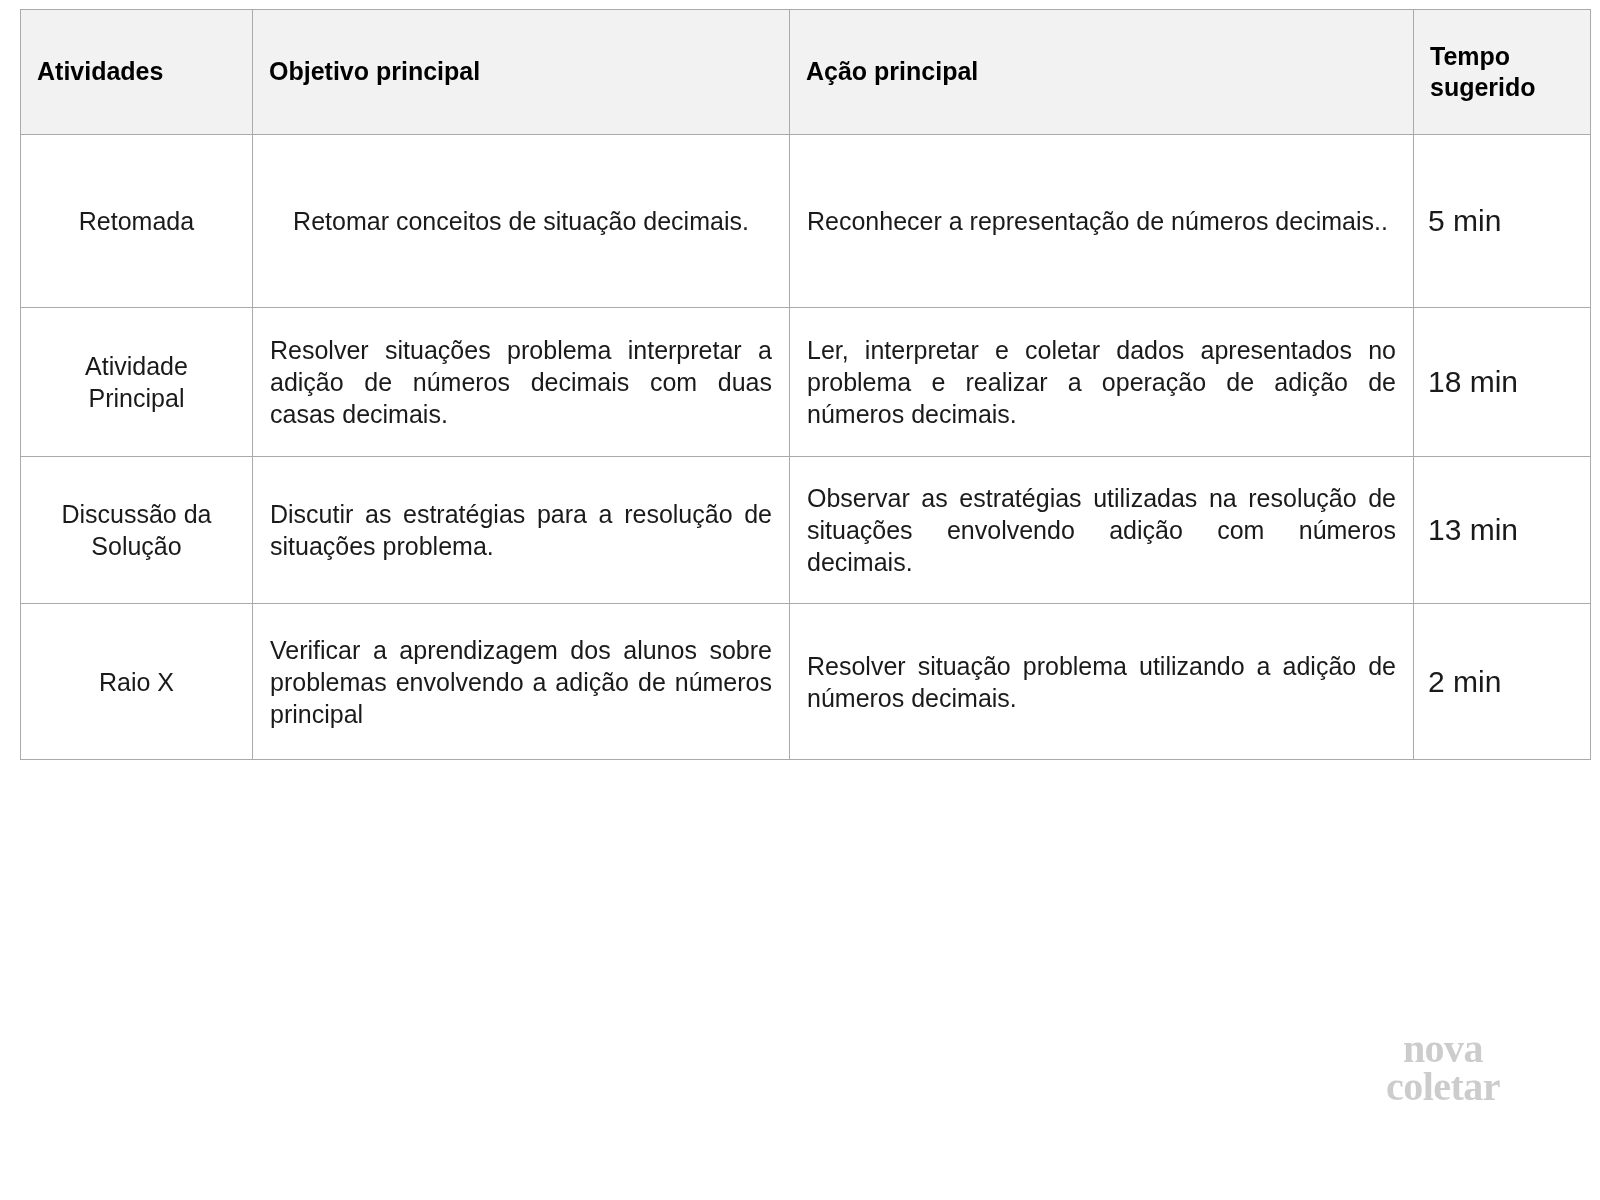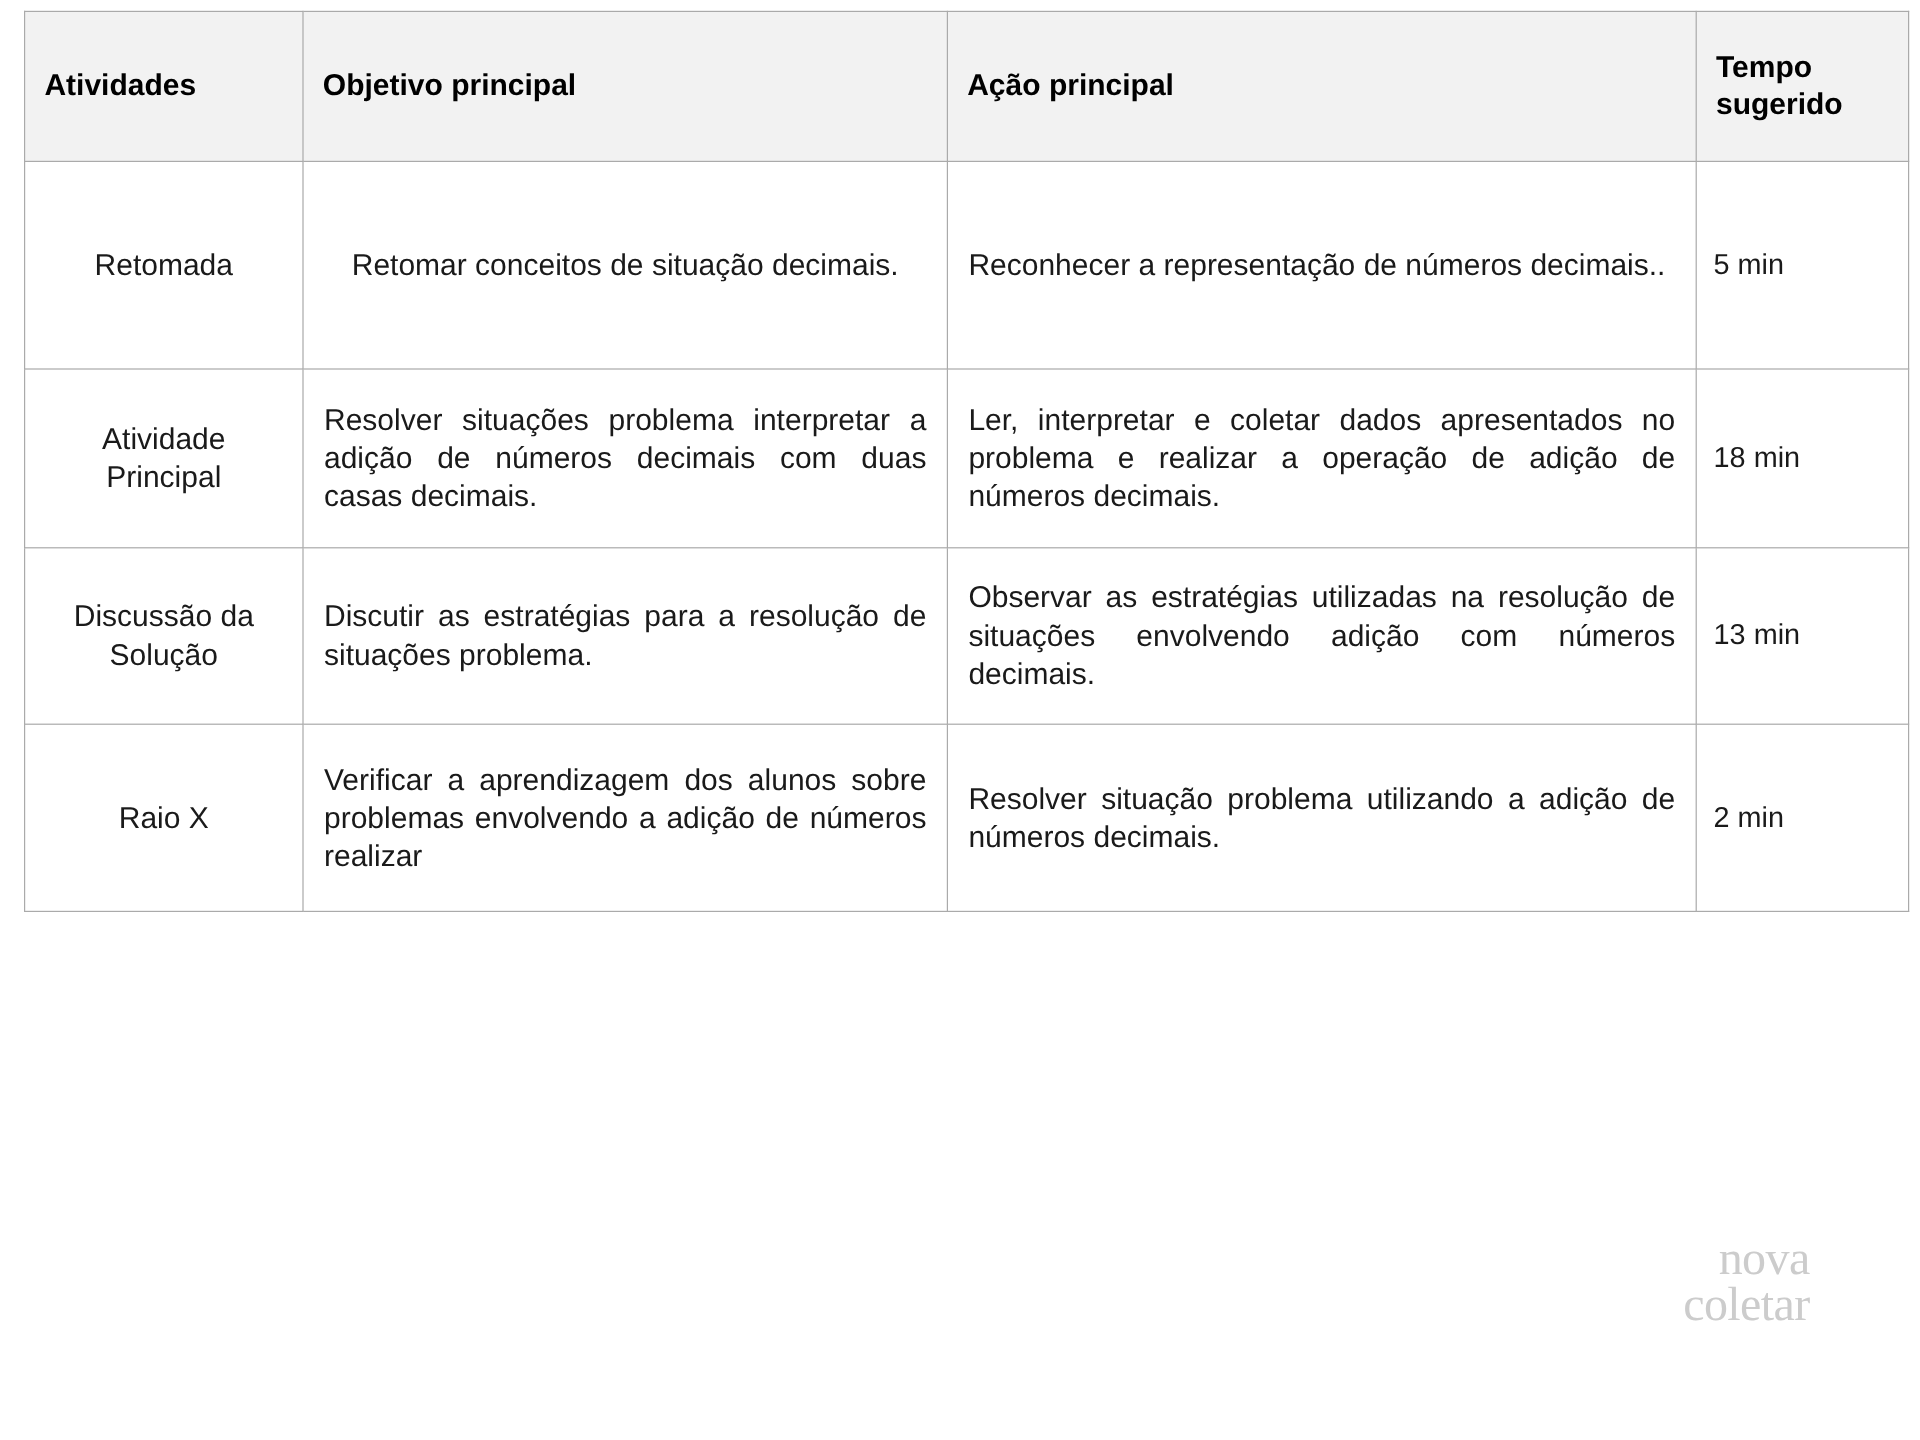--- a/index.html
+++ b/index.html
@@ -75,33 +75,33 @@
     text-align: center;
   }
 
   tr.r-retomada td { height: 172px; }
   tr.r-principal td { height: 148px; }
   tr.r-discussao td { height: 146px; }
   tr.r-encerramento td { height: 236px; }
   tr.r-raiox td { height: 155px; }
 
   .tempo {
-    font-size: 24px;
+    font-size: 30px;
     padding: 10px 14px;
     color: #1a1a1a;
   }
 
   .brand {
     position: absolute;
     left: 1378px;
     top: 1030px;
     width: 130px;
-    text-align: right;
+    text-align: center;
     font-family: "Liberation Serif", serif;
-    font-weight: normal;
+    font-weight: bold;
     font-size: 40px;
     line-height: 0.94;
     color: #cccccc;
     letter-spacing: -0.5px;
   }
   .brand .line2 { display: block; }
 </style>
 </head>
 <body>
 
@@ -176,21 +176,21 @@
           <div class="tempo">13 min</div>
         </td>
       </tr>
 
 
       <tr class="r-raiox">
         <td>
           <div class="cell plain">Raio X</div>
         </td>
         <td>
-          <div class="cell just">Verificar a aprendizagem dos alunos sobre problemas envolvendo a adição de números realizar</div>
+          <div class="cell just">Verificar a aprendizagem dos alunos sobre problemas envolvendo a adição de números principal</div>
         </td>
         <td>
           <div class="cell just">Resolver situação problema utilizando a adição de números decimais.</div>
         </td>
         <td>
           <div class="tempo">2 min</div>
         </td>
       </tr>
 
     </tbody>

